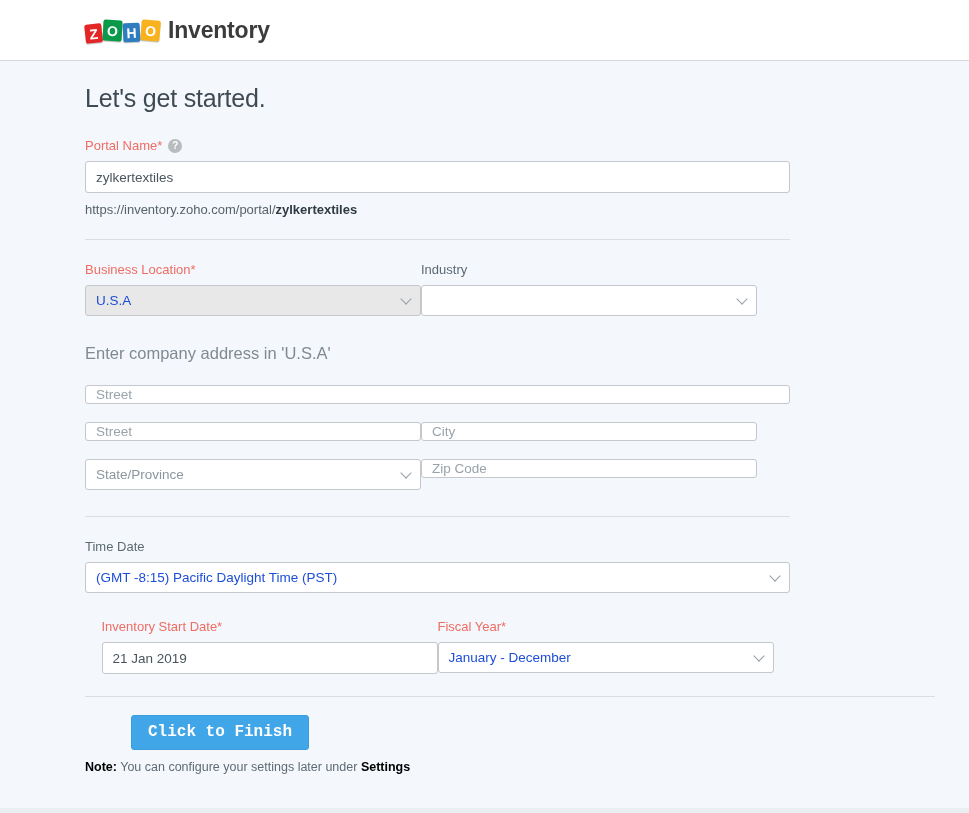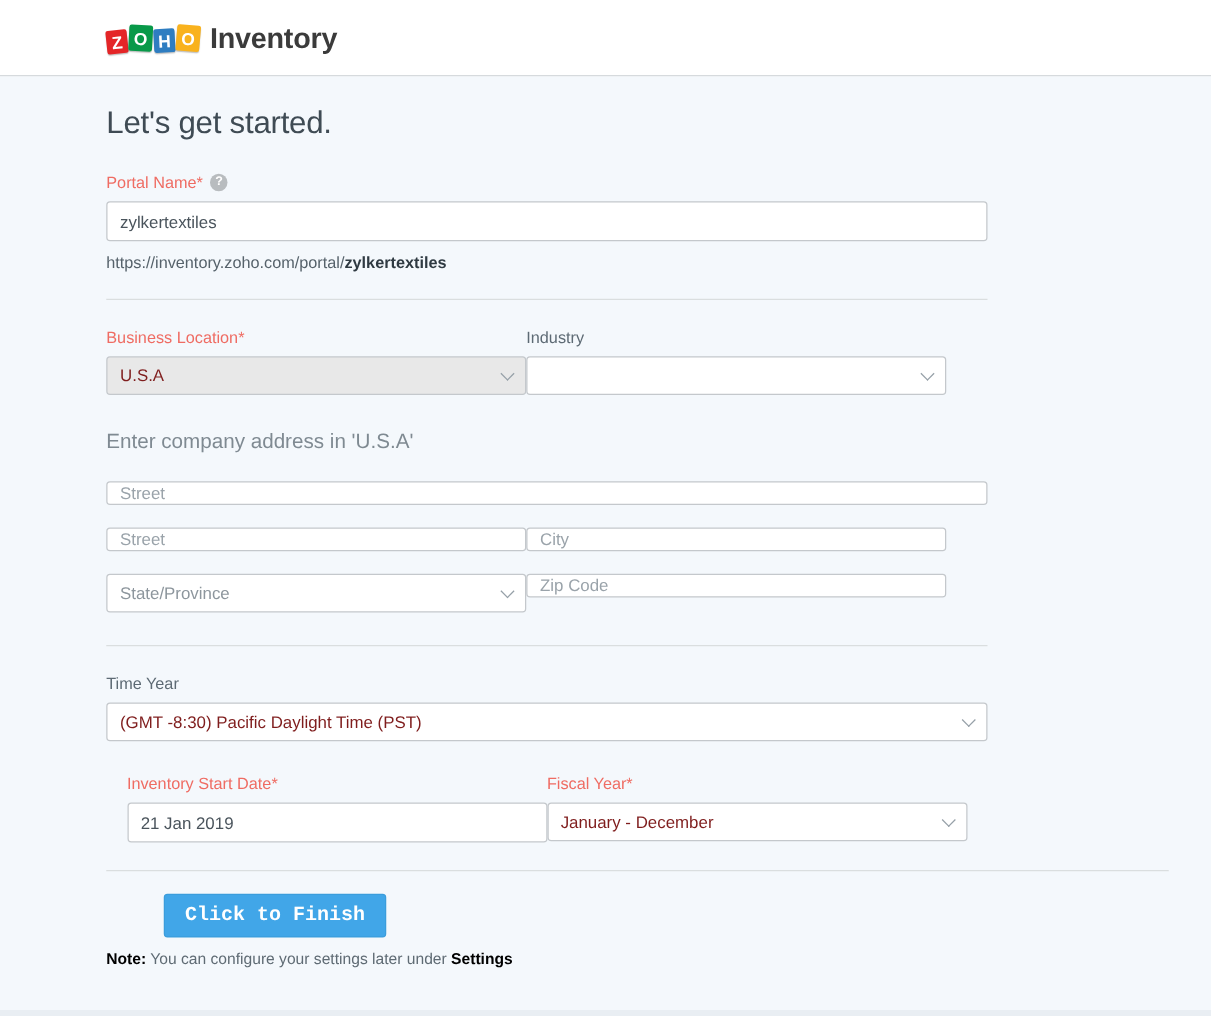--- a/index.html
+++ b/index.html
@@ -122,21 +122,21 @@
   .input::placeholder { color: #9aa3aa; }
   .input.tall { height: 32px; }
 
   .select-box {
     width: 100%;
     height: 31px;
     border: 1px solid #c4c8cc;
     border-radius: 3px;
     background: #ffffff;
     font-size: 13.5px;
-    color: #7f1d1d;
+    color: #1d4ed8;
     padding: 0 26px 0 10px;
     display: flex;
     align-items: center;
     position: relative;
     cursor: pointer;
     user-select: none;
     white-space: nowrap;
     overflow: hidden;
   }
   .select-box.grey { background: #e8e8e8; }
@@ -294,23 +294,23 @@
         </div>
       </div>
       <div class="col">
         <input class="input" type="text" placeholder="Zip Code" style="">
       </div>
     </div>
 
     <div class="divider mt-26"></div>
 
     <div class="mt-22">
-      <div class="field-label">Time Year</div>
+      <div class="field-label">Time Date</div>
       <div class="select-box">
-        <span>(GMT -8:30) Pacific Daylight Time (PST)</span>
+        <span>(GMT -8:15) Pacific Daylight Time (PST)</span>
         <span class="chev"></span>
       </div>
     </div>
 
     <div class="row mt-26">
       <div class="col">
         <div class="field-label required">Inventory Start Date*</div>
         <input class="input tall" type="text" value="21 Jan 2019" style="">
       </div>
       <div class="col">

